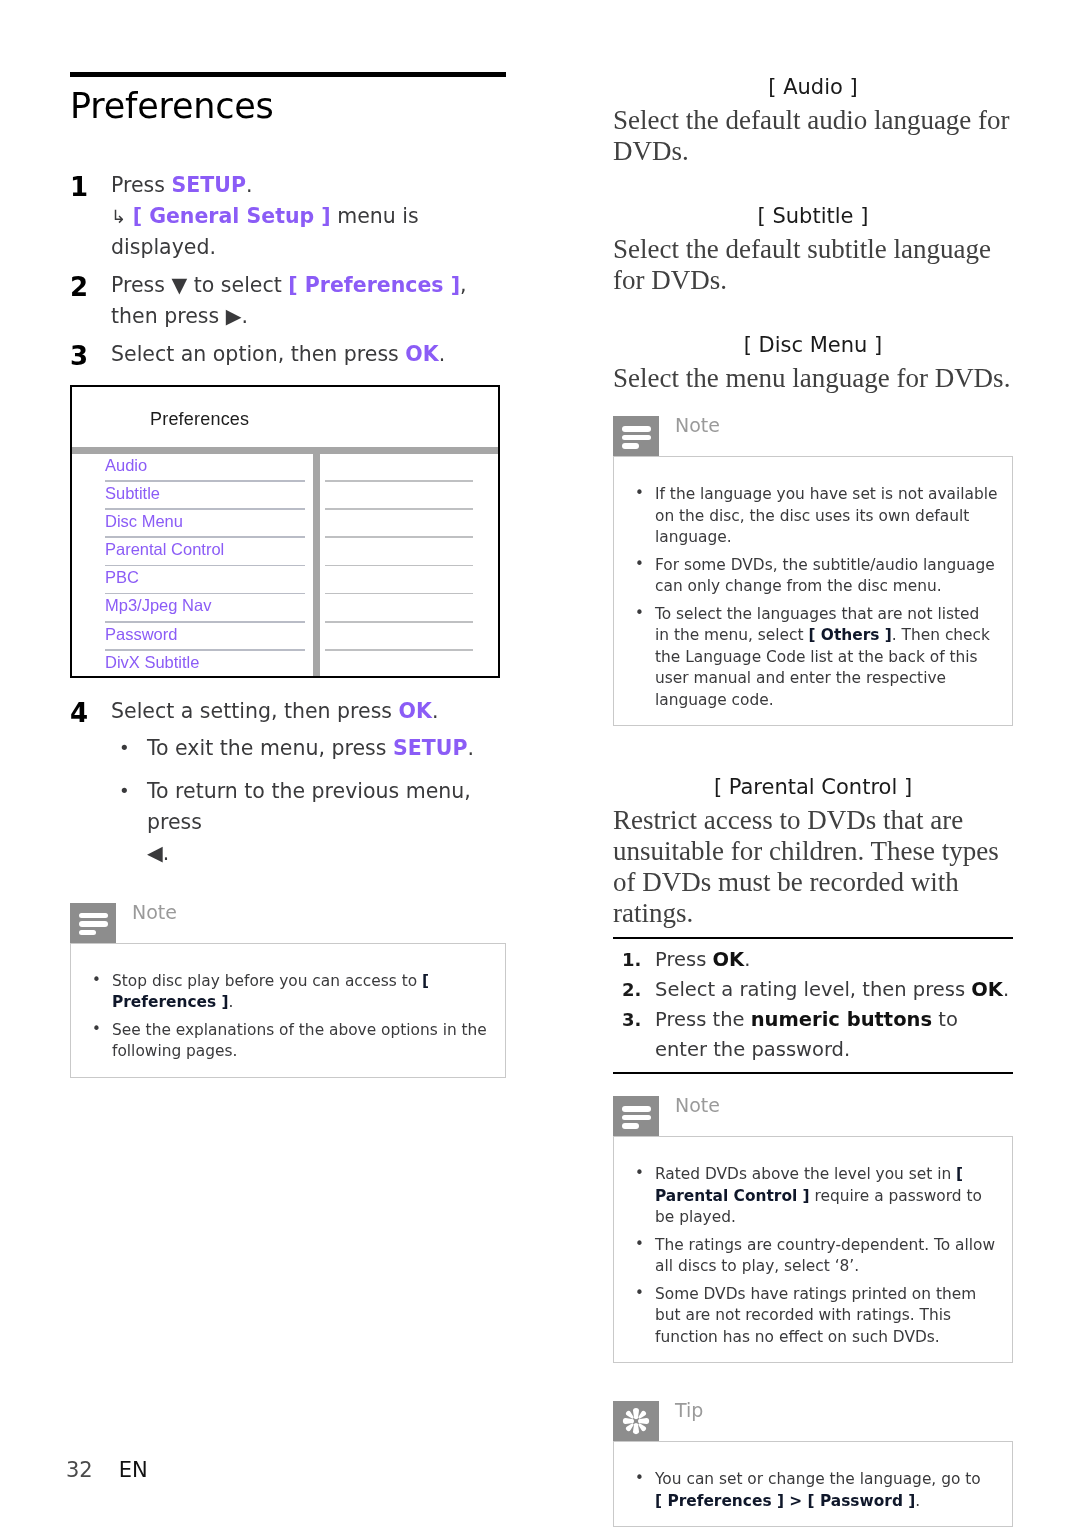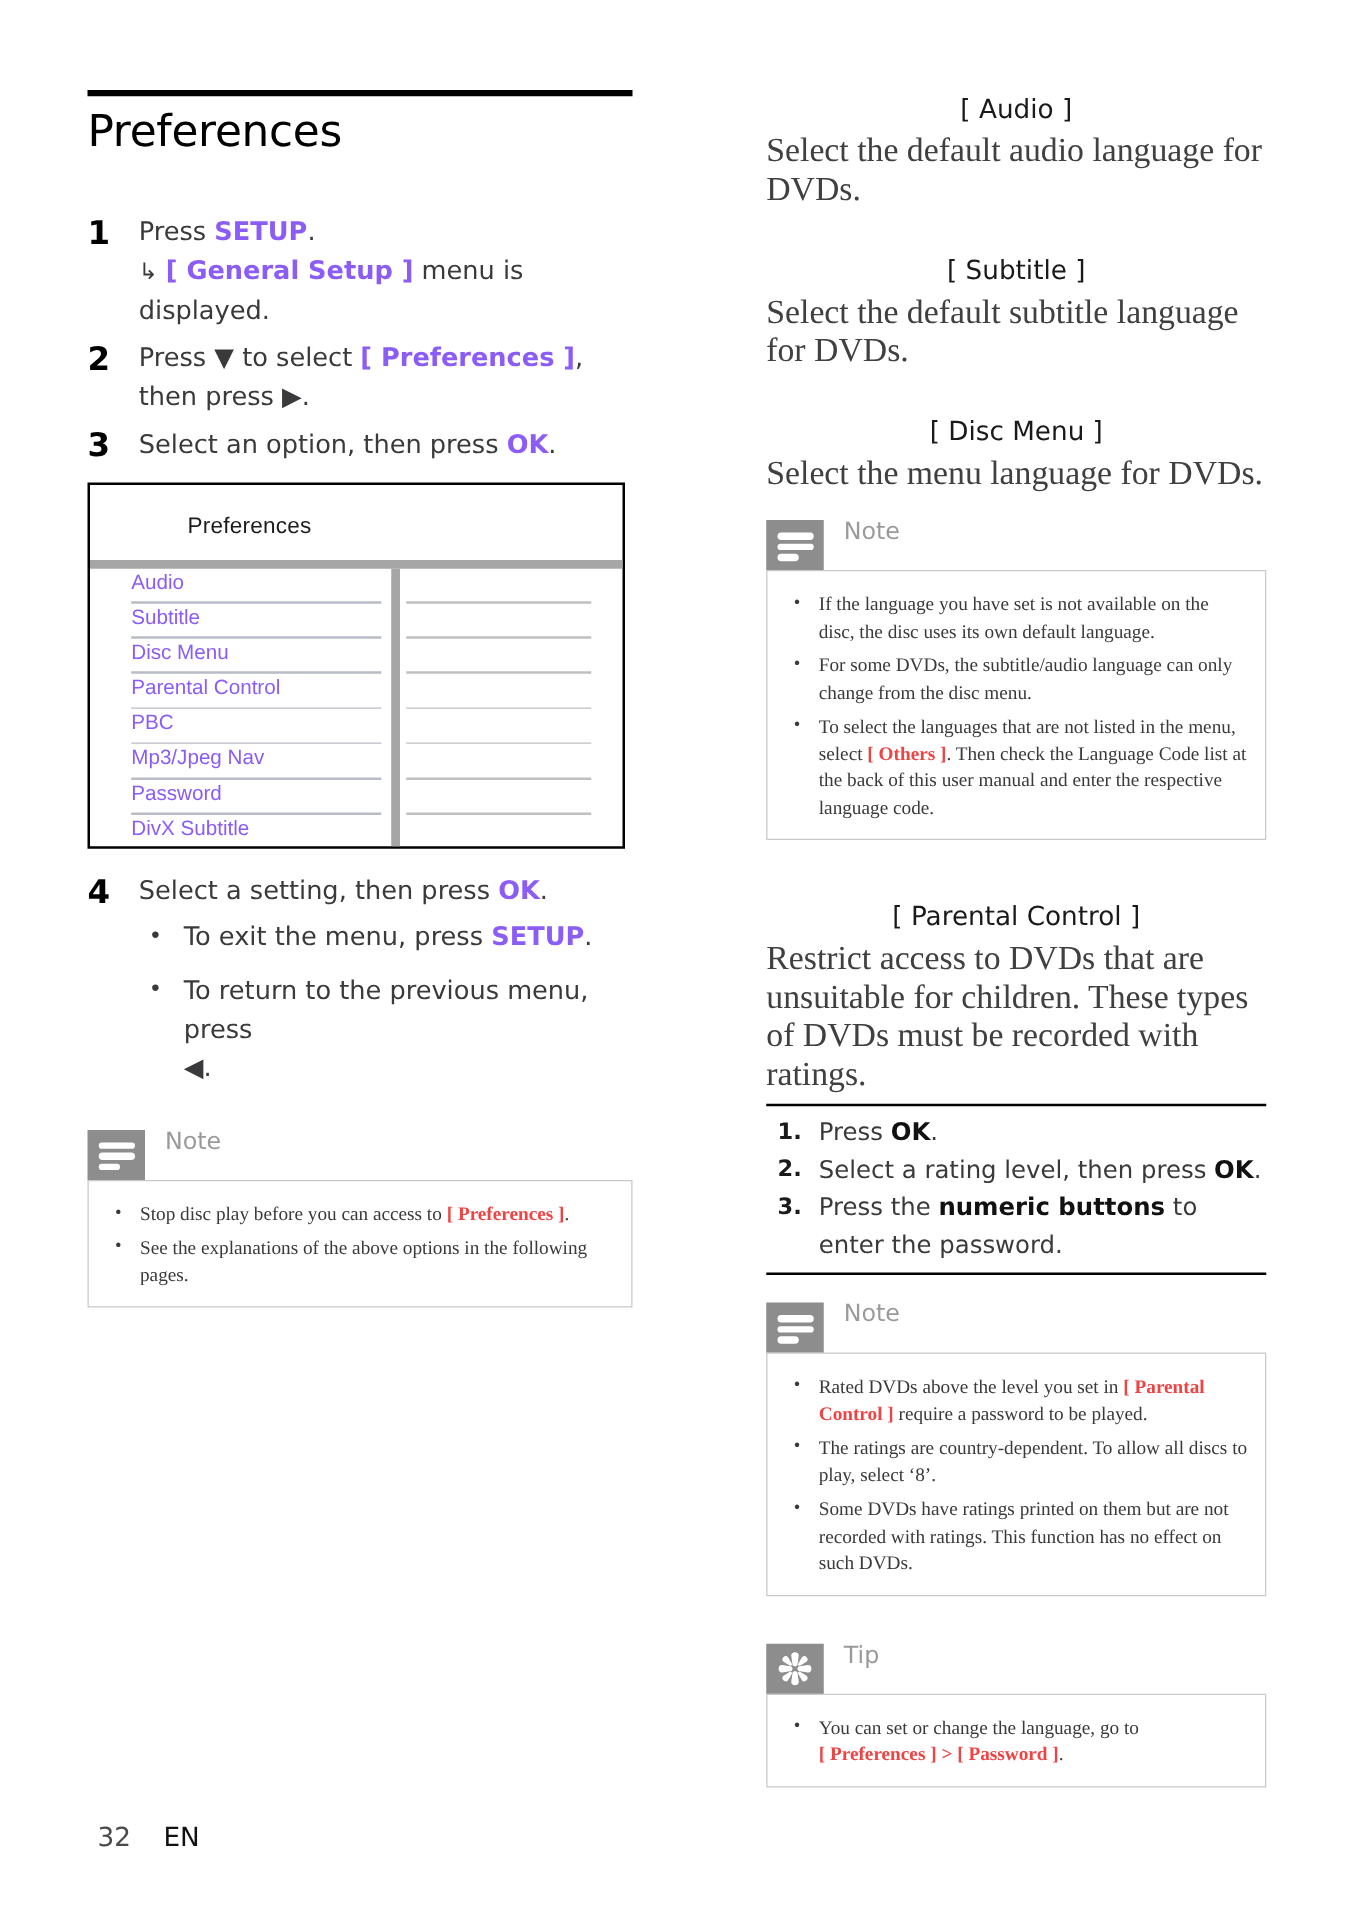--- a/index.html
+++ b/index.html
@@ -201,23 +201,22 @@
   }
   .callout-label {
     font-size: 19px;
     color: #9a9a9a;
     padding: 0 0 4px 16px;
     line-height: 1;
   }
   .callout-body {
     border: 1px solid #c9c9c9;
     border-top: 1px solid #c9c9c9;
-    padding: 16px 14px 14px 14px;
+    padding: 27px 14px 14px 14px;
     box-sizing: border-box;
-    font-family: Liberation Serif, serif;
   }
   .callout-body ul {
     list-style: none;
     margin: 0;
     padding: 0;
   }
   .callout-body li {
     position: relative;
     padding-left: 27px;
     margin-bottom: 6px;
@@ -227,21 +226,21 @@
   }
   .callout-body li:last-child { margin-bottom: 0; }
   .callout-body li:before {
     content: "\2022";
     position: absolute;
     left: 7px;
     top: -1px;
     font-size: 15px;
     color: #3a3a3c;
   }
-  .callout-body b { color: #ef4444; font-weight: bold; }
+  .callout-body b { color: #0f172a; font-weight: bold; }
 
   
   .opt-title {
     font-size: 21px;
     color: #1a1a1a;
     margin: 0 0 3px 0;
     line-height: 30px;
     font-weight: normal;
     text-align: center;
   }
@@ -282,21 +281,21 @@
     top: 0;
     font-weight: bold;
     color: #1a1a1a;
     font-size: 18px;
   }
   .proc li b { color: #111; font-weight: bold; }
 
   
   .footer {
     position: absolute;
-    left: 78px;
+    left: 66px;
     bottom: 45px;
     display: flex;
     align-items: flex-end;
   }
   .footer .pg {
     font-size: 21px;
     color: #4a4a4a;
     margin-right: 26px;
   }
   .footer .lang {

